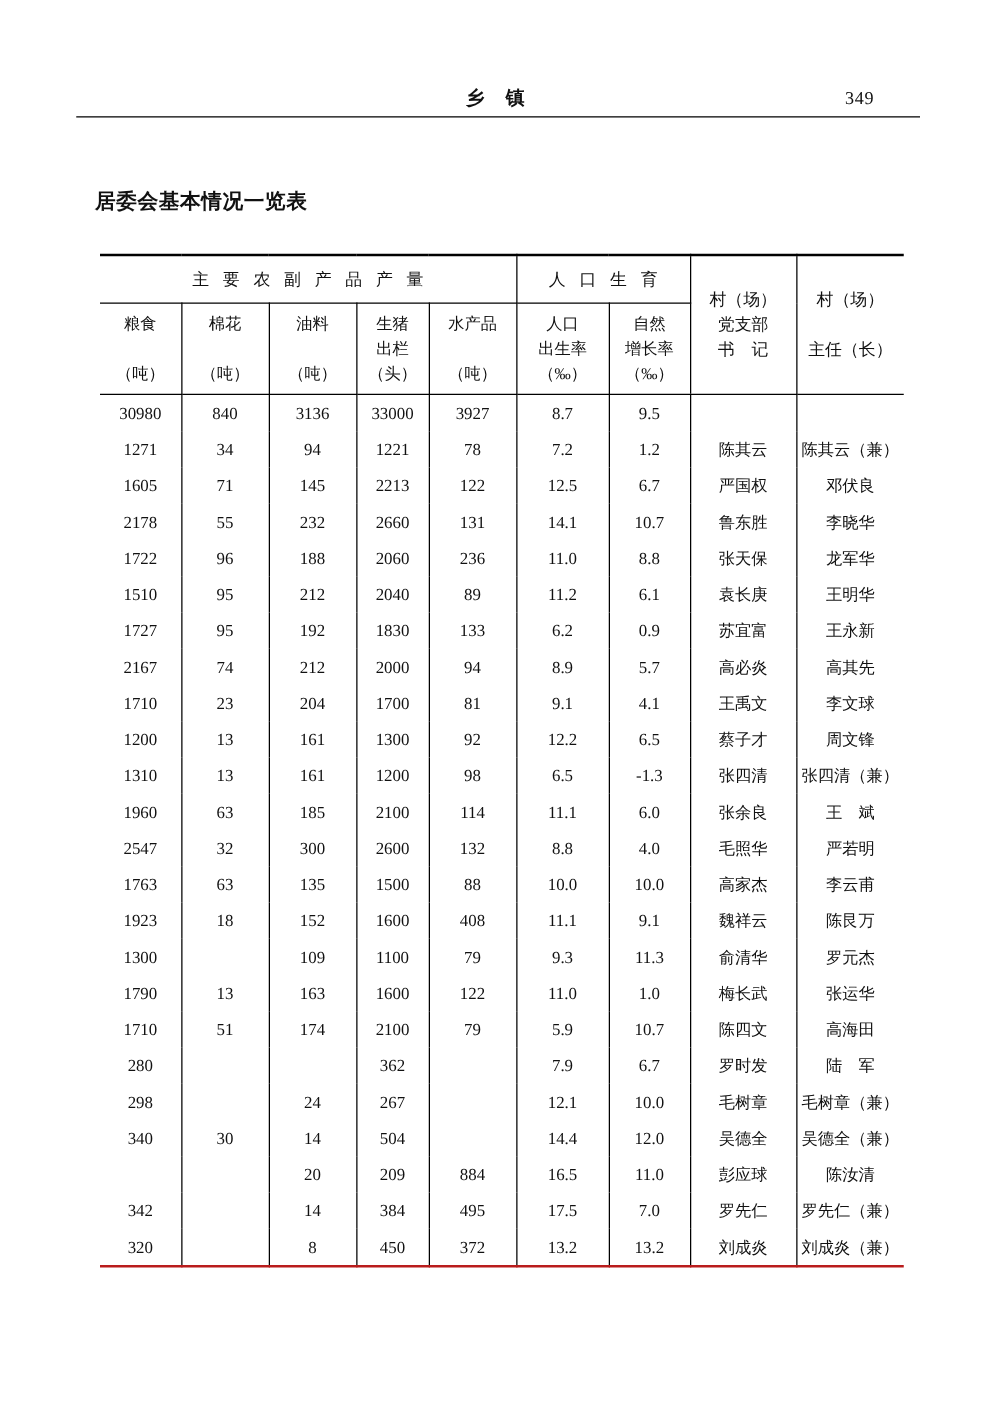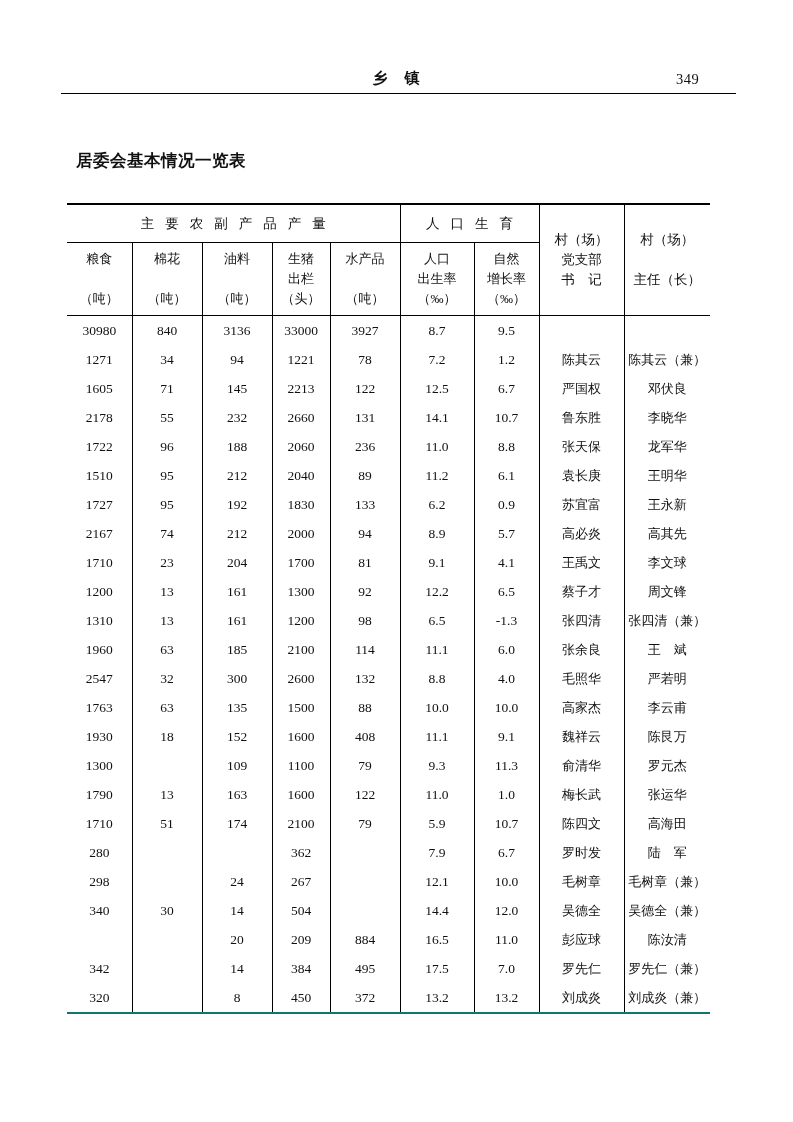--- a/index.html
+++ b/index.html
@@ -30,25 +30,25 @@
 
   
   .doc-title {
     position: absolute; top: 150px; left: 76px;
     font-family: "Liberation Sans", "DejaVu Sans", sans-serif;
     font-weight: bold; font-size: 16.5px; letter-spacing: 0.5px;
   }
 
   
   table.main {
-    position: absolute; top: 203px; left: 67px;
+    position: absolute; top: 203px; left: 80px;
     width: 643px;
     border-collapse: collapse; table-layout: fixed;
     border-top: 2px solid #000;
-    border-bottom: 2px solid #0f766e;
+    border-bottom: 2px solid #b91c1c;
     font-size: 13px;
   }
   table.main th, table.main td {
     font-weight: normal; text-align: center; vertical-align: middle;
     padding: 0; overflow: hidden;
   }
   .group-row th { height: 37px; font-size: 13.5px; }
   .sub-row th  { height: 72px; font-size: 13px; margin-top: 24px; }
   .b-r { border-right: 1px solid #000; }
   .b-b { border-bottom: 1px solid #000; }
@@ -289,21 +289,21 @@
           <td class="b-r">63</td>
           <td class="b-r">135</td>
           <td class="b-r">1500</td>
           <td class="b-r">88</td>
           <td class="b-r">10.0</td>
           <td class="b-r">10.0</td>
           <td class="b-r name-cell">高家杰</td>
           <td class="name-cell">李云甫</td>
         </tr>
         <tr>
-          <td class="b-r">1930</td>
+          <td class="b-r">1923</td>
           <td class="b-r">18</td>
           <td class="b-r">152</td>
           <td class="b-r">1600</td>
           <td class="b-r">408</td>
           <td class="b-r">11.1</td>
           <td class="b-r">9.1</td>
           <td class="b-r name-cell">魏祥云</td>
           <td class="name-cell">陈艮万</td>
         </tr>
         <tr>

